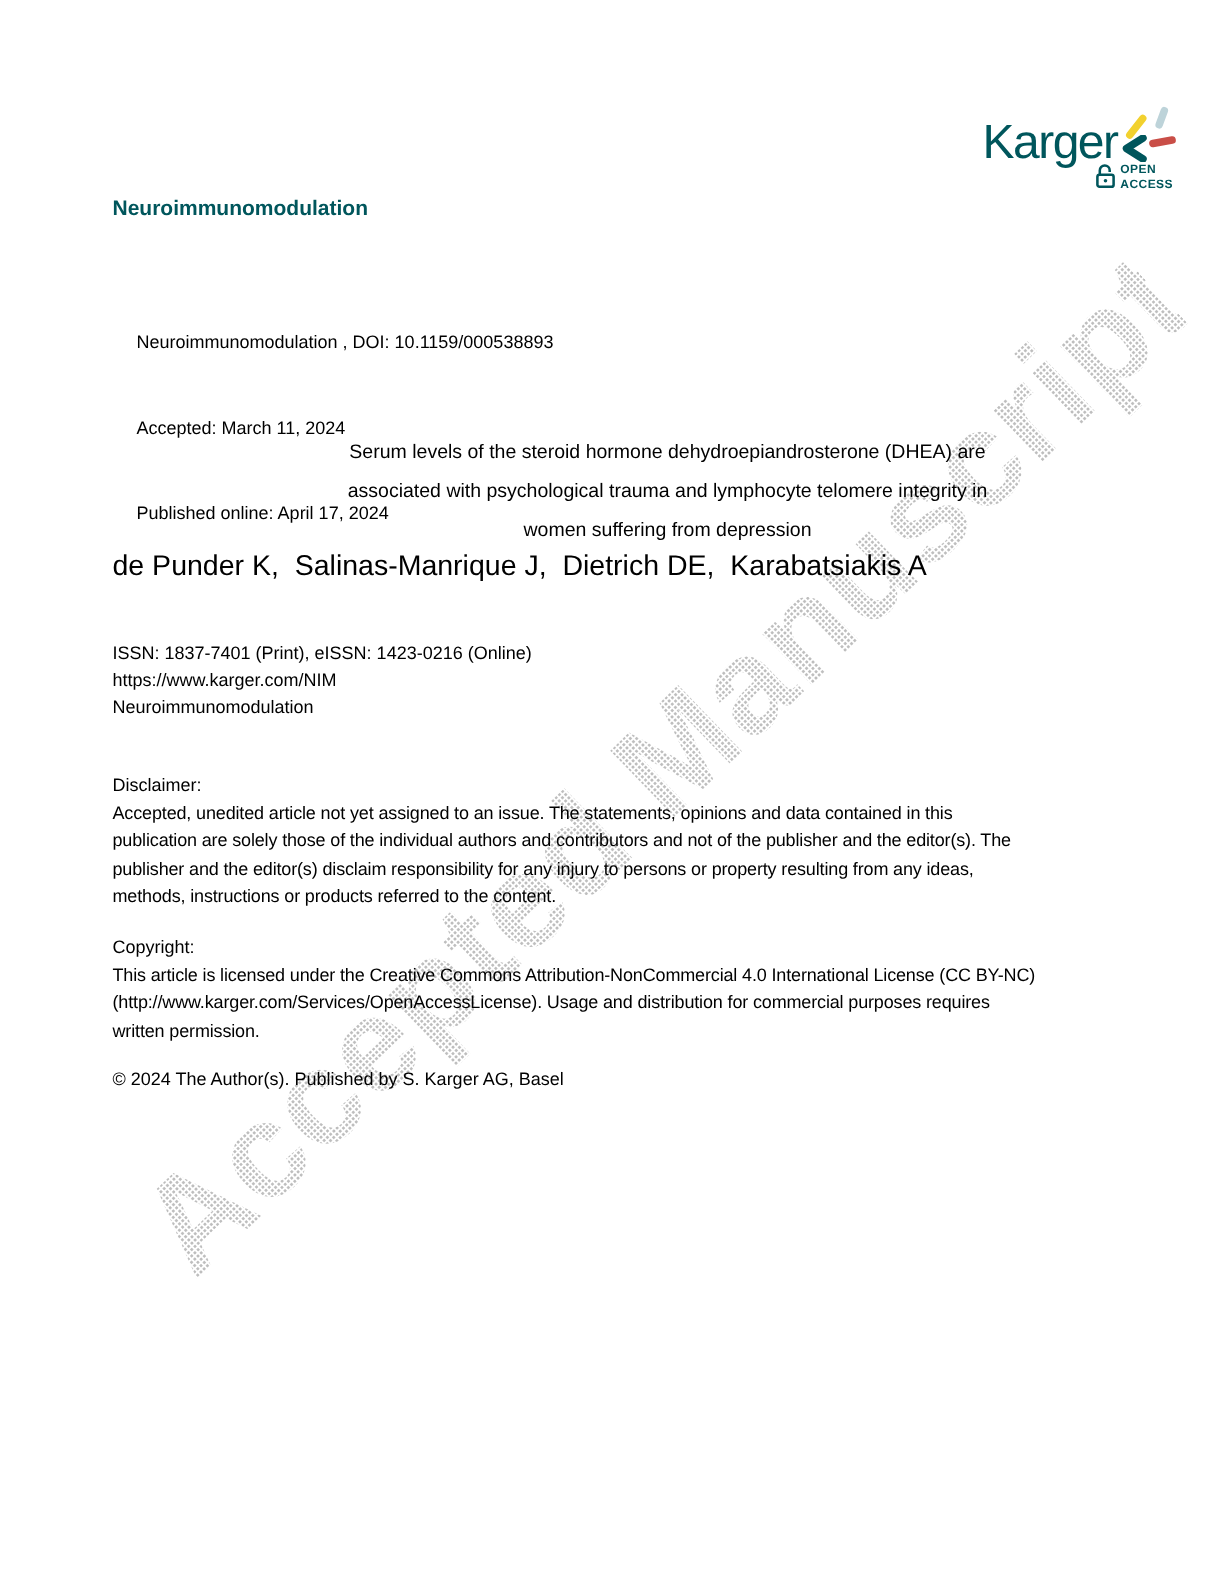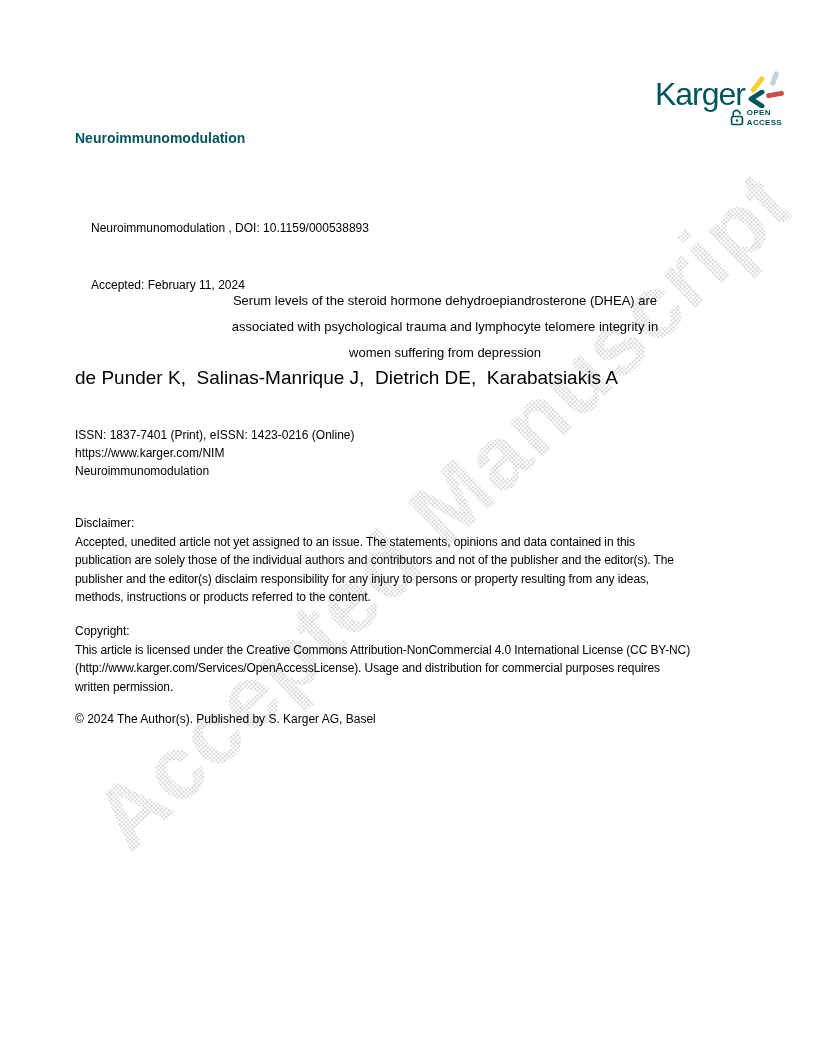--- a/index.html
+++ b/index.html
@@ -129,21 +129,22 @@
       <span class="oa-text">
         <span>OPEN</span><br>
         <span>ACCESS</span>
       </span>
     </div>
 
     <div class="journal-name">Neuroimmunomodulation</div>
 
     <div class="meta-block">
       <div>Neuroimmunomodulation , DOI: 10.1159/000538893</div>
-      <div>Accepted: February 11, 2024</div>
+      <div>Accepted: March 11, 2024</div>
+      <div>Published online: April 17, 2024</div>
     </div>
 
     <div class="title-block">Serum levels of the steroid hormone dehydroepiandrosterone (DHEA) are
 associated with psychological trauma and lymphocyte telomere integrity in
 women suffering from depression</div>
     <div class="authors-line">de Punder K,  Salinas-Manrique J,  Dietrich DE,  Karabatsiakis A</div>
 
     <div class="issn-block">
       <div>ISSN: 1837-7401 (Print), eISSN: 1423-0216 (Online)</div>
       <div class="url">https://www.karger.com/NIM</div>

